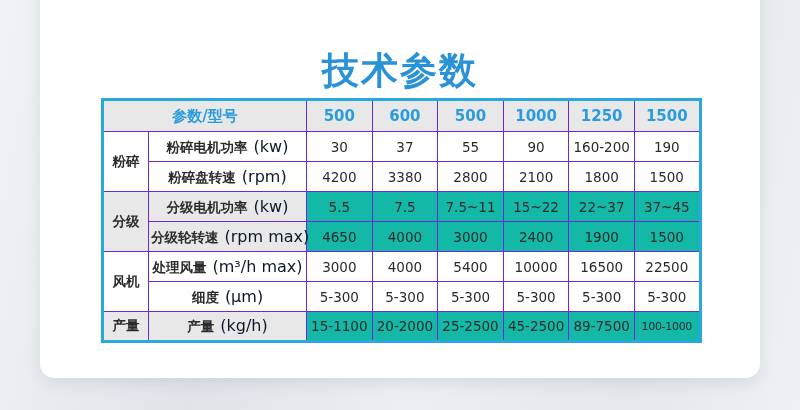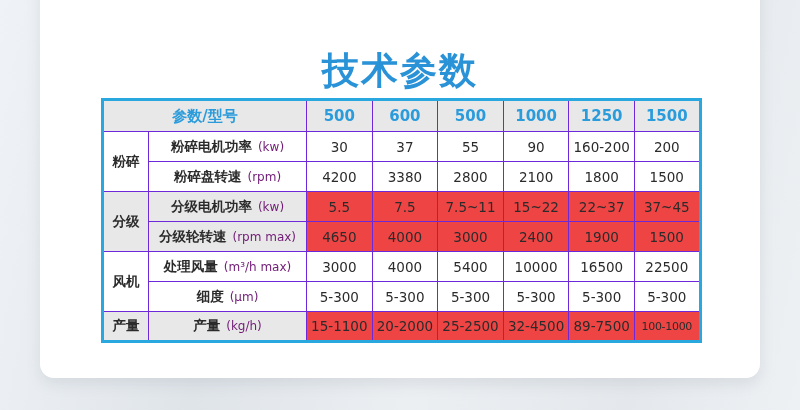--- a/index.html
+++ b/index.html
@@ -102,29 +102,29 @@
 
   
   td.param {
     text-align: left;
     padding-left: 14px;
     color: #2A9BDB;
     font-weight: bold;
     font-size: 14.5px;
   }
   td.param .unit {
-    color: #701a75;
+    color: #0f172a;
     font-weight: normal;
-    font-size: 12px;
+    font-size: 16px;
     margin-left: 6px;
     letter-spacing: 0;
   }
 
   
-  tr.band td { background: #ef4444; }
+  tr.band td { background: #14b8a6; }
   tr.plain td { background: #ffffff; }
   tr.band td.group, tr.band td.param { background: #E8E8E8; }
 
   td.value { font-size: 13.5px; }
   td.value.tight { font-size: 11px; letter-spacing: -0.3px; }
 </style>
 </head>
 <body>
 
 <div id="card"></div>
@@ -157,21 +157,21 @@
           <td>1500</td>
         </tr>
         <tr class="plain">
           <td class="group" rowspan="2">粉碎</td>
           <td class="param"><span>粉碎电机功率</span><span class="unit">(kw)</span></td>
           <td class="value">30</td>
           <td class="value">37</td>
           <td class="value">55</td>
           <td class="value">90</td>
           <td class="value">160-200</td>
-          <td class="value">200</td>
+          <td class="value">190</td>
         </tr>
         <tr class="plain">
           <td class="param"><span>粉碎盘转速</span><span class="unit">(rpm)</span></td>
           <td class="value">4200</td>
           <td class="value">3380</td>
           <td class="value">2800</td>
           <td class="value">2100</td>
           <td class="value">1800</td>
           <td class="value">1500</td>
         </tr>
@@ -212,19 +212,19 @@
           <td class="value">5-300</td>
           <td class="value">5-300</td>
           <td class="value">5-300</td>
         </tr>
         <tr class="band">
           <td class="group" rowspan="1">产量</td>
           <td class="param"><span>产量</span><span class="unit">(kg/h)</span></td>
           <td class="value">15-1100</td>
           <td class="value">20-2000</td>
           <td class="value">25-2500</td>
-          <td class="value">32-4500</td>
+          <td class="value">45-2500</td>
           <td class="value">89-7500</td>
           <td class="value tight">100-1000</td>
         </tr>
       </tbody>
   </table>
 </div>
 
 </body></html>

